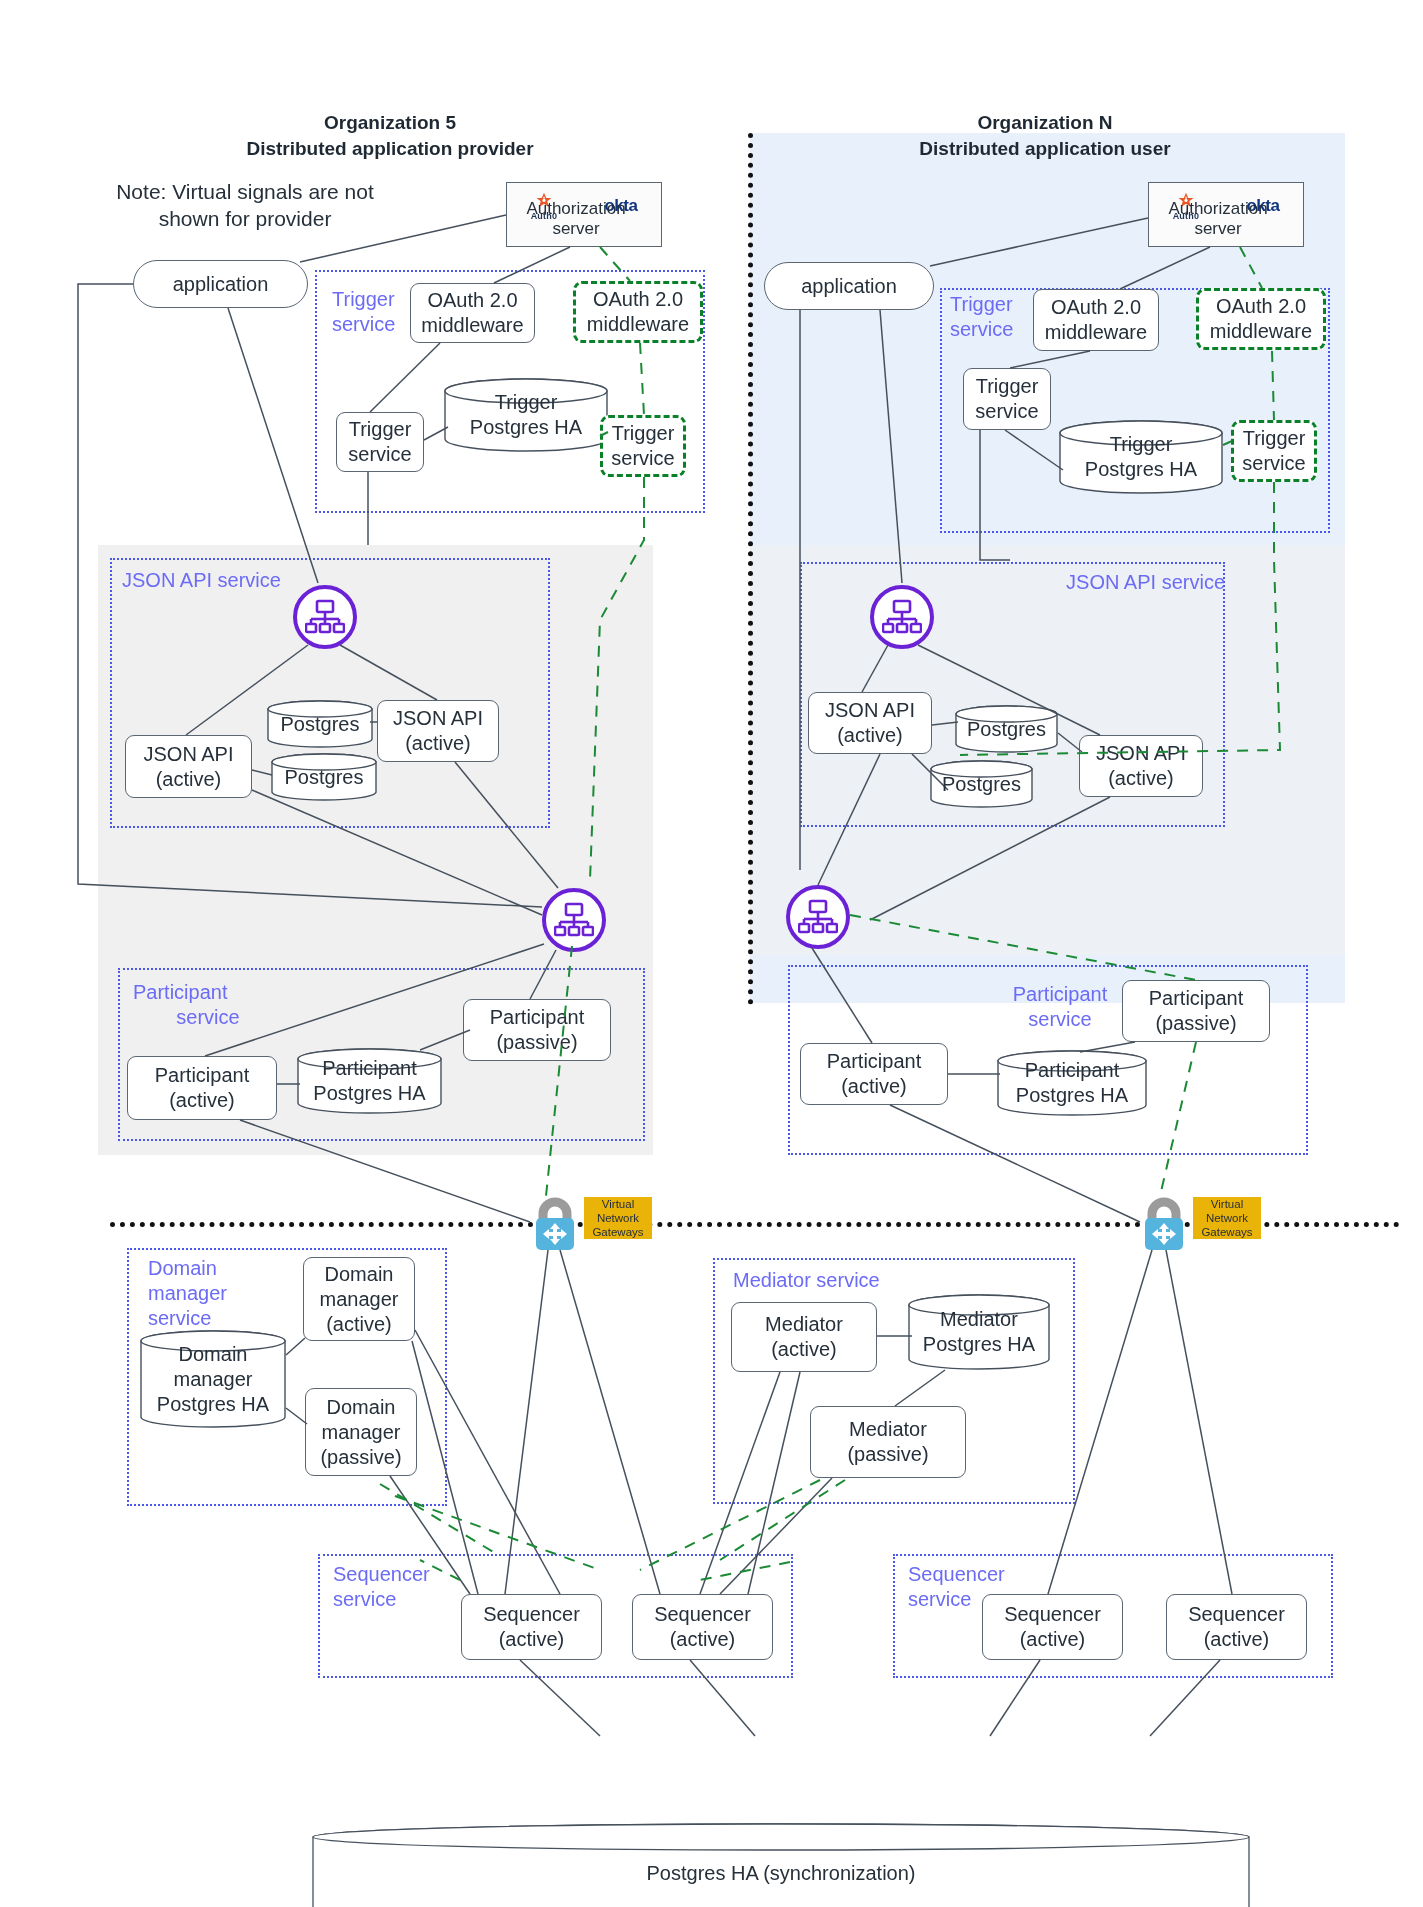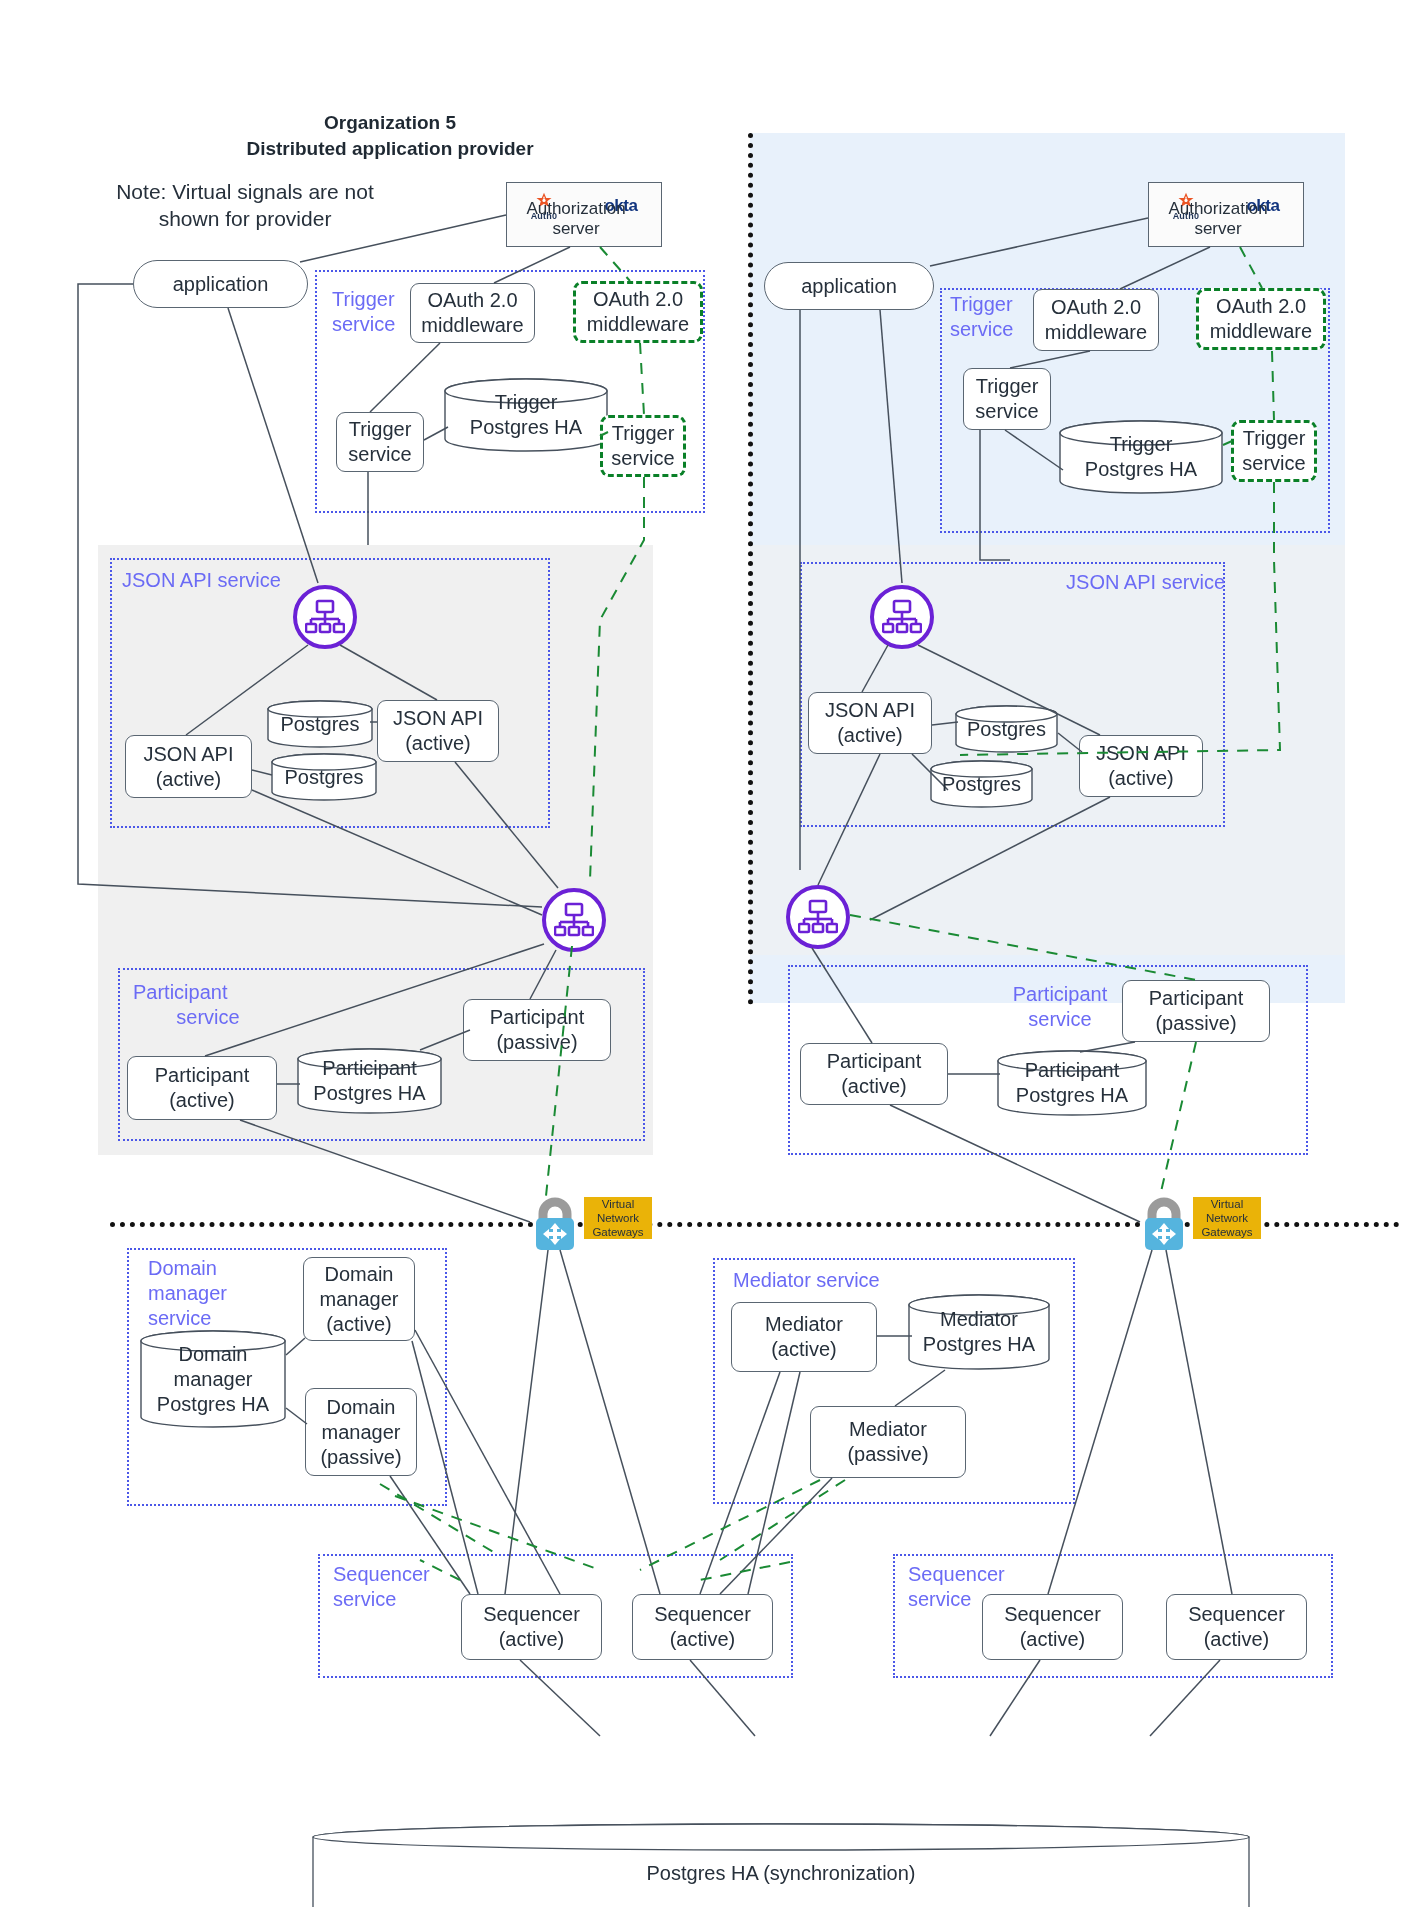--- a/index.html
+++ b/index.html
@@ -66,20 +66,24 @@
 
 <div id="canvas">
 
   <div class="region grey-zone" style="left:98px;top:545px;width:555px;height:610px;"></div>
   <div class="region blue-zone" style="left:750px;top:133px;width:595px;height:870px;"></div>
   <div class="region grey-zone" style="left:750px;top:545px;width:595px;height:410px;opacity:.55;"></div>
 
   <div class="org-title" style="left:215px;top:110px;width:350px;">
     <div>Organization 5</div>
     <div>Distributed application provider</div>
+  </div>
+  <div class="org-title" style="left:870px;top:110px;width:350px;">
+    <div>Organization N</div>
+    <div>Distributed application user</div>
   </div>
 
   <div class="note" style="left:95px;top:178px;width:300px;">
     <div>Note: Virtual signals are not</div>
     <div>shown for provider</div>
   </div>
 
   <div class="vdiv" style="left:748px;top:133px;height:872px;"></div>
   <div class="hdiv" style="left:110px;top:1222px;width:1290px;"></div>
 

